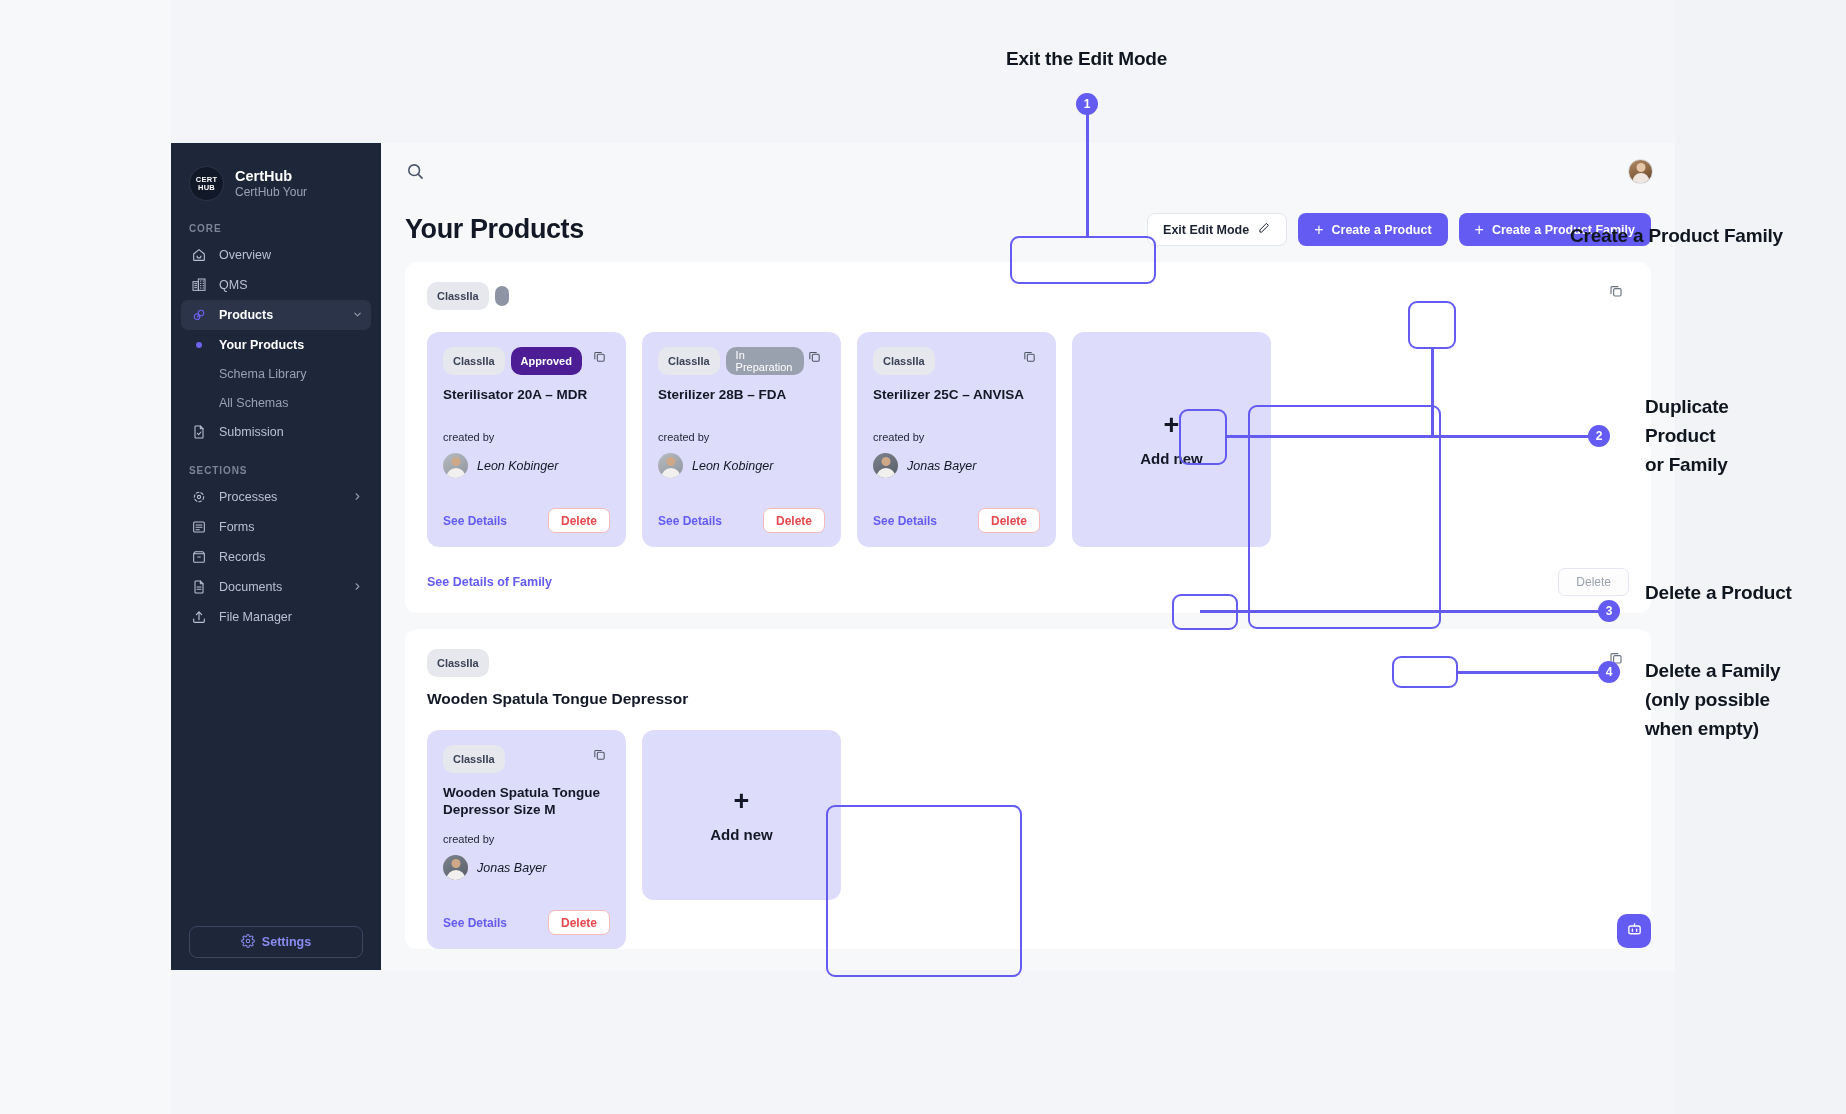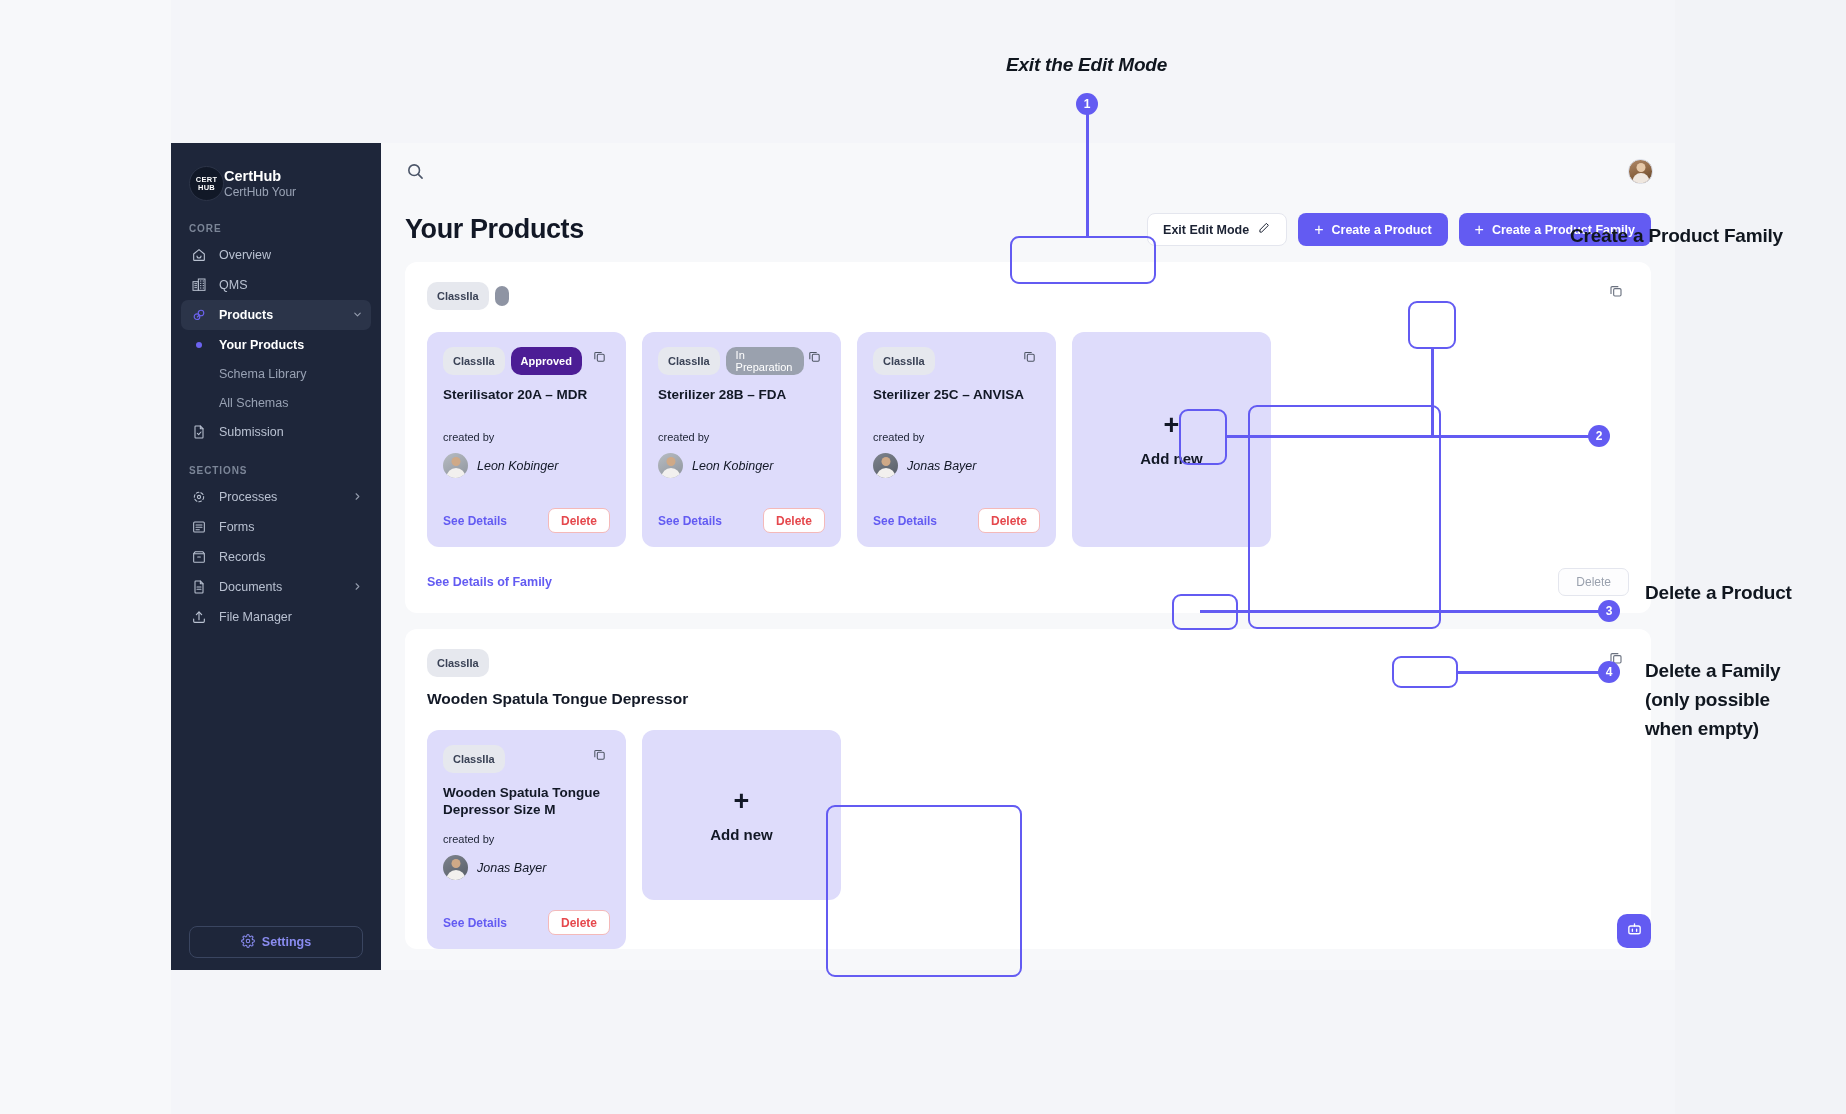--- a/index.html
+++ b/index.html
@@ -21,21 +21,21 @@
     width: 1504px; height: 827px;
     background: #f7f8fa; overflow: hidden;
   }
 
   
   .sidebar {
     position: absolute; left: 0; top: 0; width: 210px; height: 827px;
     background: #1e263a;
     display: flex; flex-direction: column;
   }
-  .brand { display:flex; align-items:center; padding: 23px 0 0 18px; }
+  .brand { display:flex; align-items:center; gap:11px; padding: 23px 0 0 18px; }
   .brand-logo {
     width: 35px; height: 35px; border-radius: 50%;
     background: #111827; color: #fff;
     display:flex; flex-direction:column; align-items:center; justify-content:center;
     font-size: 7.5px; font-weight: 700; line-height: 8px; letter-spacing: .3px;
     border: 1px solid #2c3448;
   }
   .brand-name { font-size: 14.5px; font-weight: 700; color: #ffffff; line-height: 16px; }
   .brand-sub  { font-size: 12px; color: #9aa3b5; line-height: 15px; margin-top:1px; }
 
@@ -578,29 +578,34 @@
             <rect x="4" y="7" width="16" height="11" rx="2.6"></rect>
               <path d="M9 11.5v3M15 11.5v3M12 4v3"></path>
           </svg>
         </span>
       </div>
     </main>
   </div>
 
   <div class="anno">
 
-    <div class="anno-title" style="left:1006px; top:50px;font-style:italic;">Exit the Edit Mode</div>
+    <div class="anno-title" style="left:1006px; top:44px;">Exit the Edit Mode</div>
     <div class="anno-num" style="left:1076px; top:93px;">1</div>
     <div class="anno-line" style="left:1086px; top:110px; width:2.5px; height:128px;"></div>
     <div class="hl-box" style="left:1010px; top:236px; width:146px; height:48px;"></div>
 
     <div class="anno-title" style="left:1570px; top:221px;">Create a Product Family</div>
 
     <div class="anno-num" style="left:1588px; top:425px;">2</div>
     <div class="anno-line" style="left:1434px; top:435px; width:156px; height:2.5px;"></div>
+    <div class="anno-title" style="left:1645px; top:392px; width:190px;">
+      <div>Duplicate</div>
+      <div>Product</div>
+      <div>or Family</div>
+    </div>
 
     <div class="hl-box" style="left:1179px; top:409px; width:48px; height:56px;"></div>
 
     <div class="hl-box" style="left:1408px; top:301px; width:48px; height:48px;"></div>
     <div class="anno-line" style="left:1227px; top:435px; width:207px; height:2.5px;"></div>
     <div class="anno-line" style="left:1431px; top:349px; width:2.5px; height:88px;"></div>
 
     <div class="anno-num" style="left:1598px; top:600px;">3</div>
     <div class="anno-line" style="left:1200px; top:610px; width:400px; height:2.5px;"></div>
     <div class="anno-title" style="left:1645px; top:578px;">Delete a Product</div>

